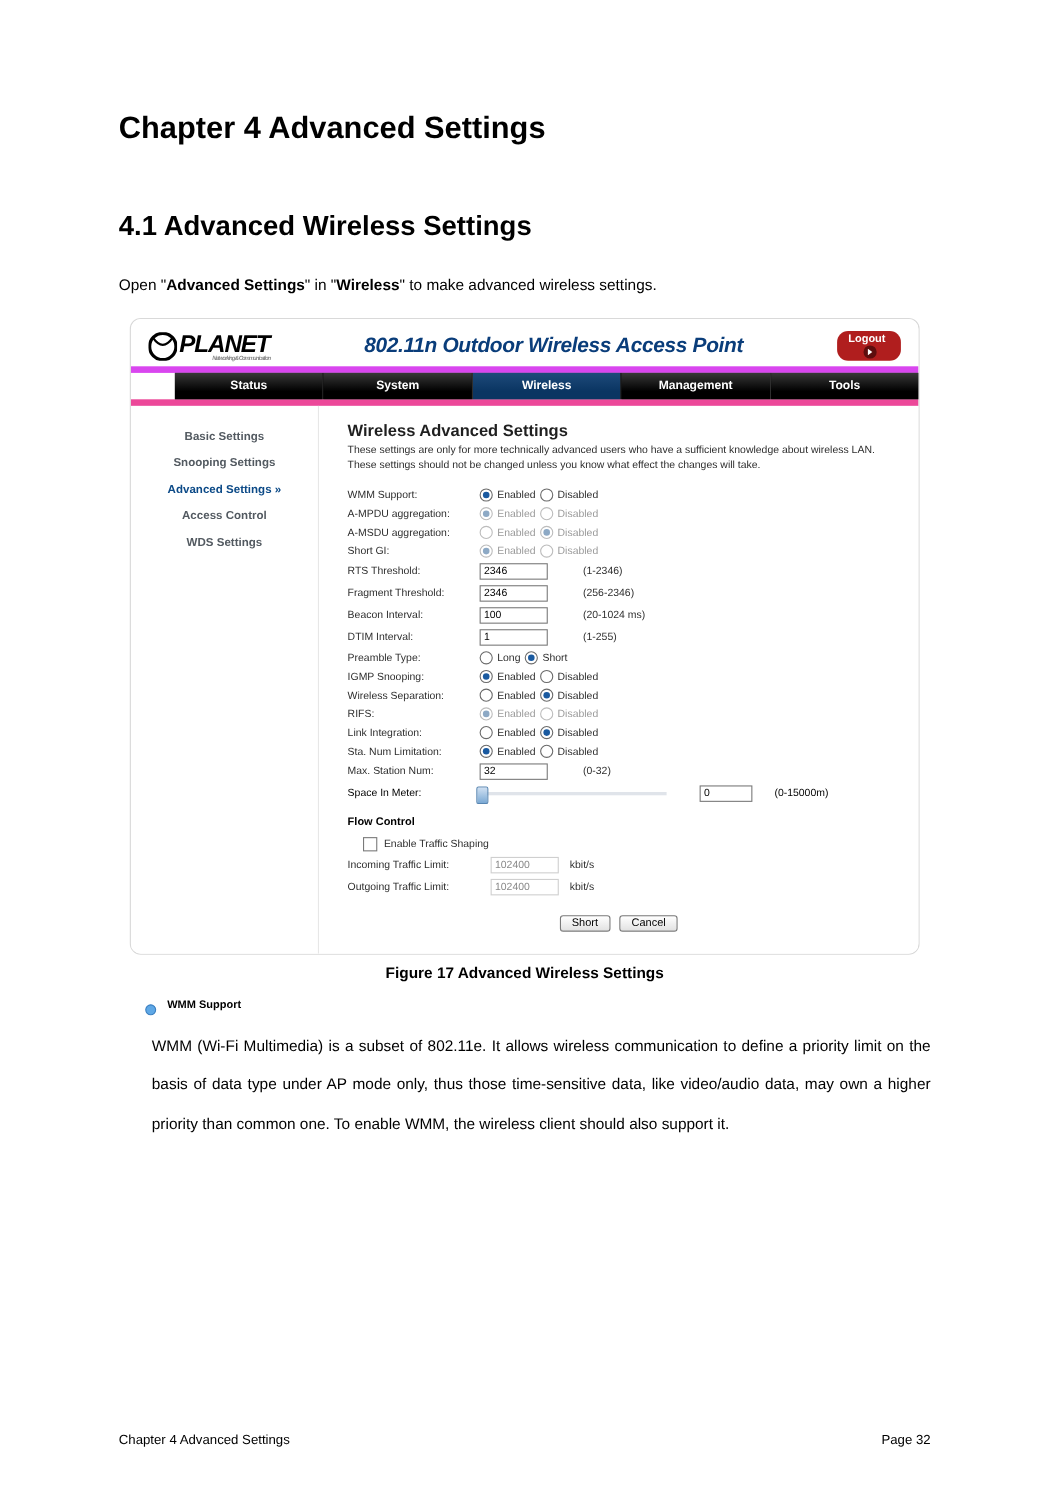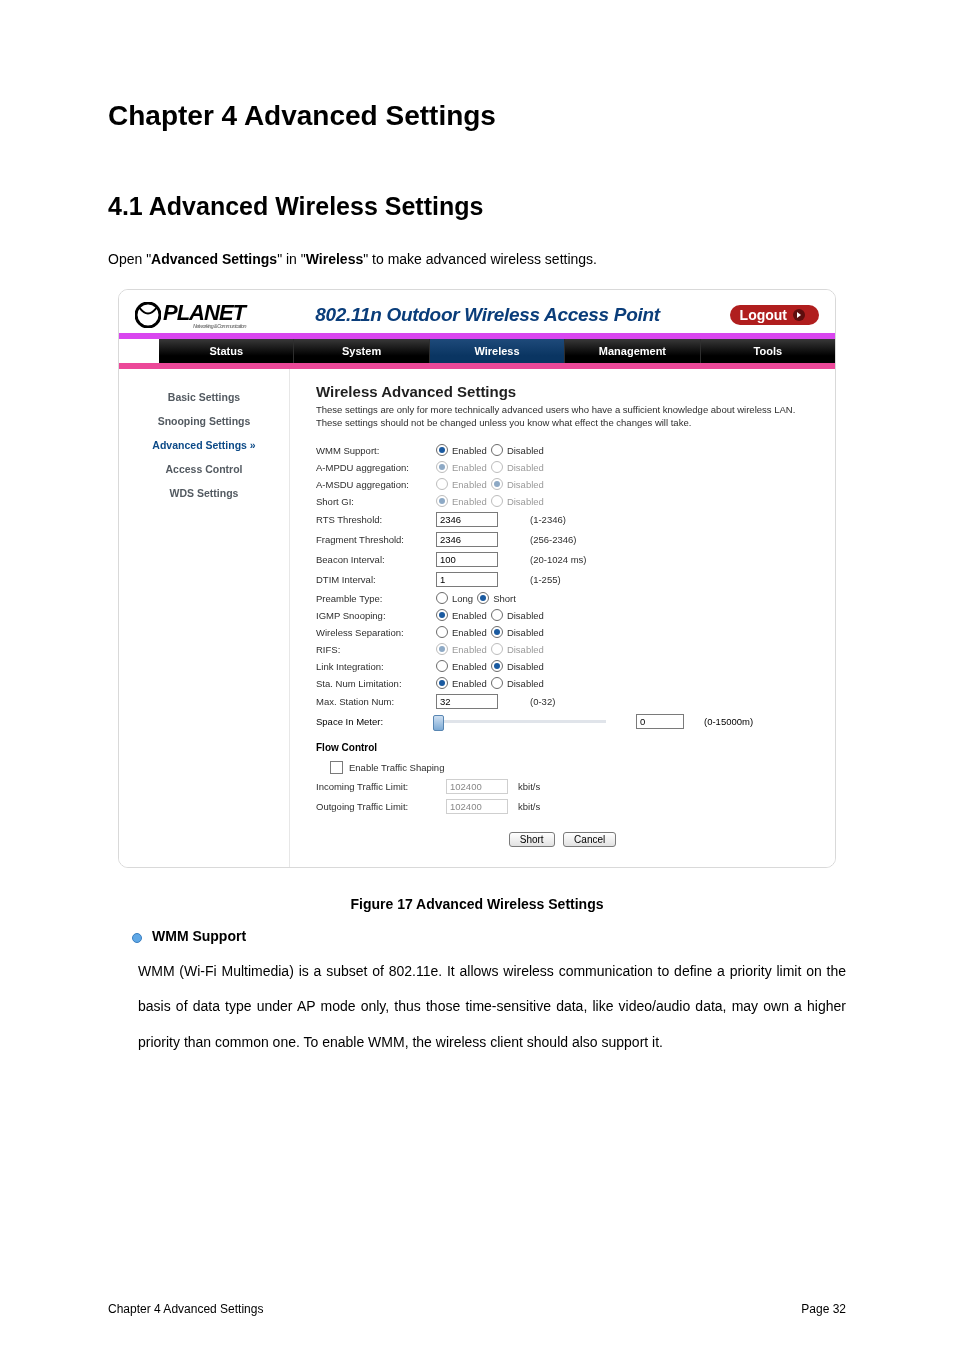--- a/index.html
+++ b/index.html
@@ -71,24 +71,25 @@
     font-weight: 900;
     font-style: italic;
     font-size: 19px;
     letter-spacing: -0.3px;
   }
   .logout-btn {
     background: #b01e1e;
     color: #fff;
     border-radius: 10px;
     padding: 2px 14px 2px 10px;
-    font-size: 14px;
+    font-size: 10px;
     display: inline-flex;
     align-items: center;
     font-weight: bold;
+    flex-direction: column;
   }
   .logout-btn .arrow {
     margin-left: 6px;
     width: 12px;
     height: 12px;
     display: inline-flex;
     align-items: center;
     justify-content: center;
     border-radius: 50%;
     background: #5e0e0e;
@@ -262,39 +263,39 @@
     font-size: 5.5px;
     color: #8a8a8a;
     display: block;
     margin-top: -3px;
     margin-left: 30px;
   }
   .fig-caption {
     text-align: center;
     font-size: 14px;
     font-weight: bold;
-    margin: 28px 0 16px 0;
+    margin: 8px 0 16px 0;
   }
   .bullet-item {
     display: flex;
     align-items: flex-start;
     margin: 0 0 10px 24px;
   }
   .bullet-item .bullet {
     width: 8px;
     height: 8px;
     border-radius: 50%;
     background: #5fa8e6;
     border: 1px solid #3a7fc1;
     margin-top: 5px;
     margin-right: 10px;
     flex: 0 0 auto;
   }
   .bullet-item .btxt {
-    font-size: 14px;
+    font-size: 10px;
     font-weight: bold;
   }
   .body-para {
     font-size: 14px;
     line-height: 2.55;
     text-align: justify;
     margin: 6px 0 0 30px;
   }
   .footer {
     position: absolute;

